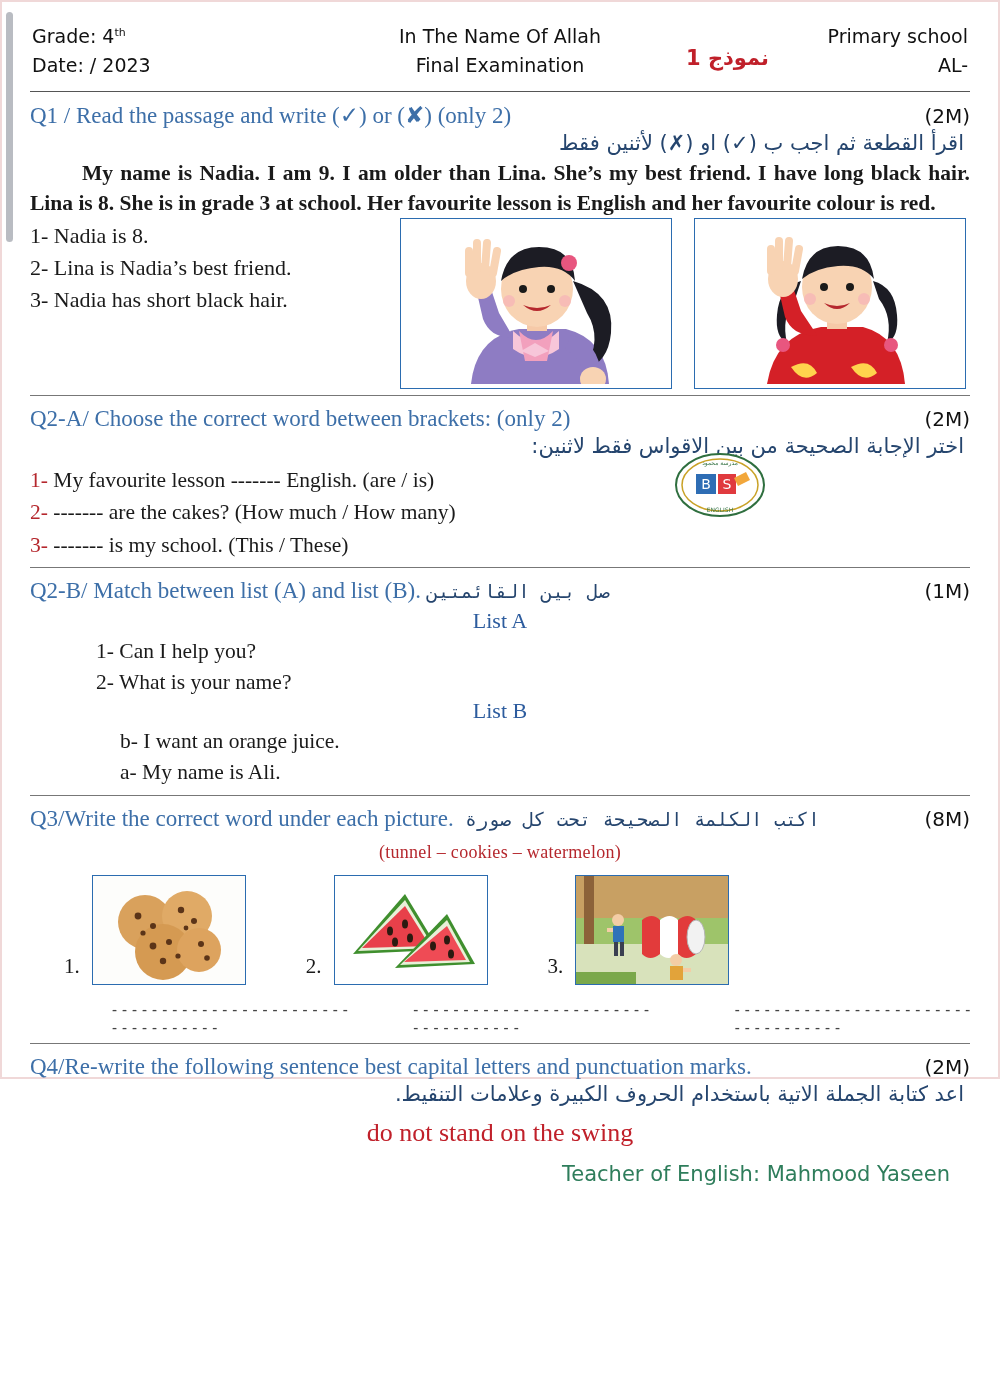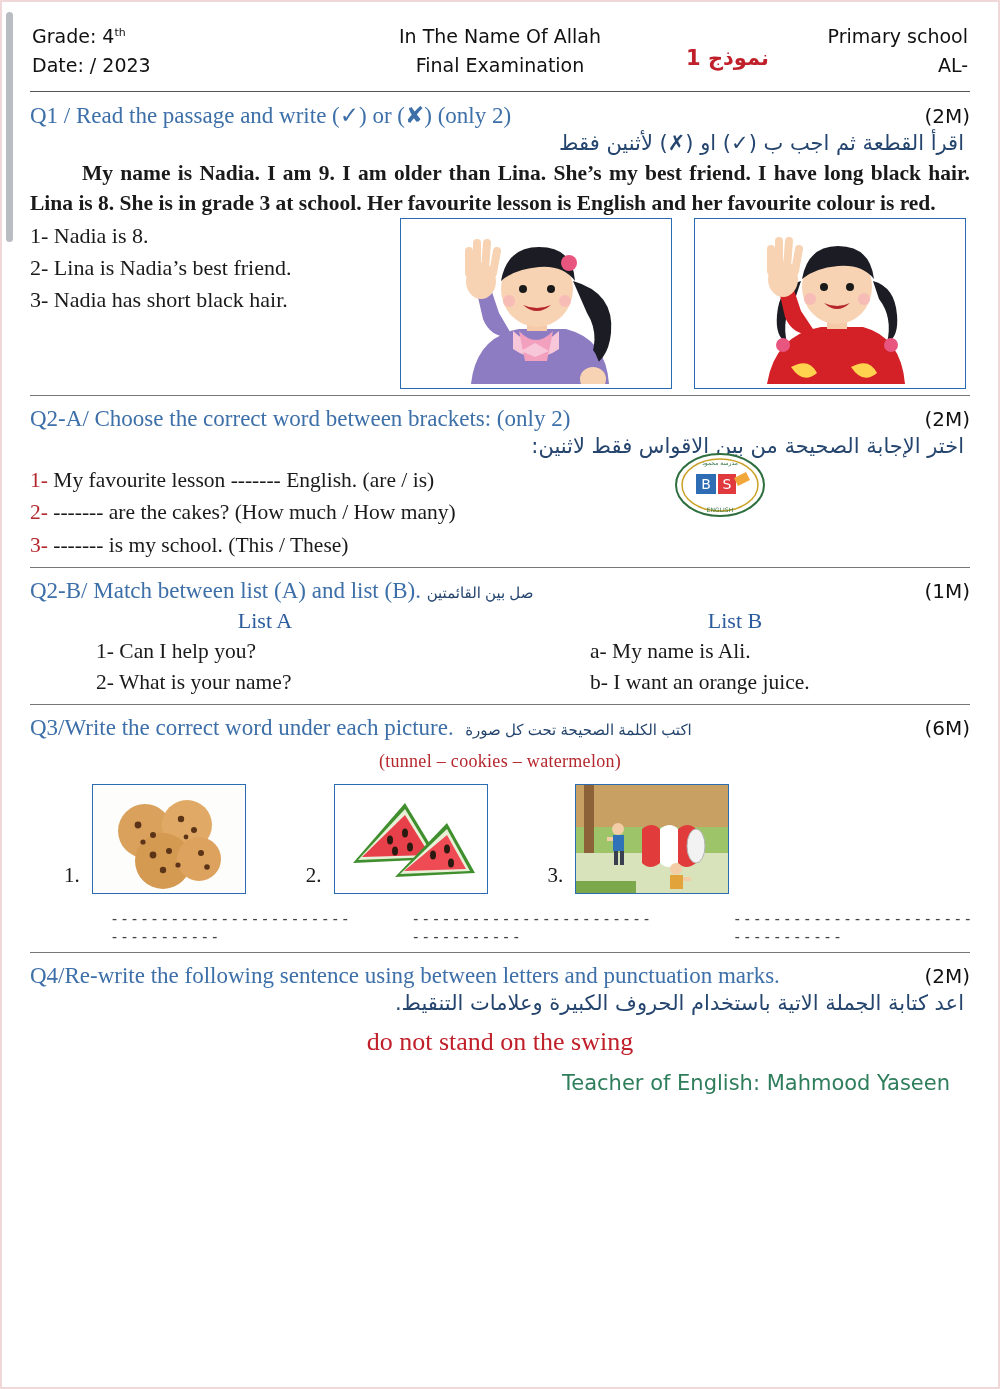--- a/index.html
+++ b/index.html
@@ -12,21 +12,21 @@
     height: 1389px;
     font-family: "Liberation Serif", serif;
     color: #1a1a1a;
     position: relative;
     overflow: hidden;
   }
   .page {
     position: absolute;
     left: 0; top: 0;
     width: 1000px;
-    height: 1389px;
+    height: 1079px;
     box-sizing: border-box;
     padding: 14px 22px 10px 22px;
     border: 2px solid #f0d8d8;
   }
   .sheet {
     position: relative;
     width: 100%;
     height: 100%;
   }
   
@@ -88,22 +88,22 @@
   .ar {
     direction: rtl;
     text-align: right;
     font-family: "DejaVu Sans", sans-serif;
     font-size: 21px;
     color: #25456e;
     padding: 2px 12px 0 0;
   }
   .arabic-inline {
     direction: rtl;
-    font-family: Liberation Sans, sans-serif;
-    font-size: 15px;
+    font-family: Liberation Mono, monospace;
+    font-size: 19px;
     color: #25456e;
   }
   
   .q1-body {
     position: relative;
     padding: 4px 6px 0 6px;
   }
   .passage {
     font-size: 21.5px;
     line-height: 1.38;
@@ -154,20 +154,21 @@
     right: 210px;
     top: -6px;
     width: 92px;
     height: 66px;
   }
   
   .lists {
     display: flex;
     padding: 4px 6px 0 6px;
     font-size: 21.5px;
+    flex-direction: column;
   }
   .list-col { flex: 1; }
   .list-title {
     text-align: center;
     color: #2d5c9e;
     font-size: 22px;
     margin-bottom: 2px;
   }
   .list-col.a .rows { padding-left: 66px; }
   .list-col.b .rows { padding-left: 90px; }
@@ -377,34 +378,34 @@
       <div class="list-col a">
         <div class="list-title">List A</div>
         <div class="rows">
           <div>1- Can I help you?</div>
           <div>2- What is your name?</div>
         </div>
       </div>
       <div class="list-col b">
         <div class="list-title">List B</div>
         <div class="rows">
+          <div>b- I want an orange juice.</div>
           <div>a- My name is Ali.</div>
-          <div>b- I want an orange juice.</div>
         </div>
       </div>
     </div>
 
     <hr class="rule thin">
 
     <div class="q-head">
       <div class="q-title">
         <span>Q3/Write the correct word under each picture.</span>
         &nbsp;<span class="arabic-inline">اكتب الكلمة الصحيحة تحت كل صورة</span>
       </div>
-      <div class="marks">(6M)</div>
+      <div class="marks">(8M)</div>
     </div>
 
     <div class="q3-words">(tunnel – cookies – watermelon)</div>
 
     <div class="q3-pics">
       <div class="q3-cell" style="margin-left:40px;">
         <div class="lbl">1.</div>
         <div class="q3-frame">
           <svg viewBox="0 0 152 108" width="152" height="108">
             <rect width="152" height="108" fill="#fdfdfb"></rect>
@@ -493,21 +494,21 @@
 
     <div class="q3-blanks">
       <span class="blank" style="margin-left:86px;">-----------------------------------</span>
       <span class="blank" style="margin-left:58px;">-----------------------------------</span>
       <span class="blank" style="margin-left:78px;">-----------------------------------</span>
     </div>
 
     <hr class="rule thin">
 
     <div class="q-head">
-      <div class="q-title">Q4/Re-write the following sentence using between letters and punctuation marks.</div>
+      <div class="q-title">Q4/Re-write the following sentence best capital letters and punctuation marks.</div>
       <div class="marks">(2M)</div>
     </div>
     <div class="ar">اعد كتابة الجملة الاتية باستخدام الحروف الكبيرة وعلامات التنقيط.</div>
     <div class="q4-sentence">do not stand on the swing</div>
 
     <div class="teacher">Teacher of English: Mahmood Yaseen</div>
 
   </div>
 </div>
 

